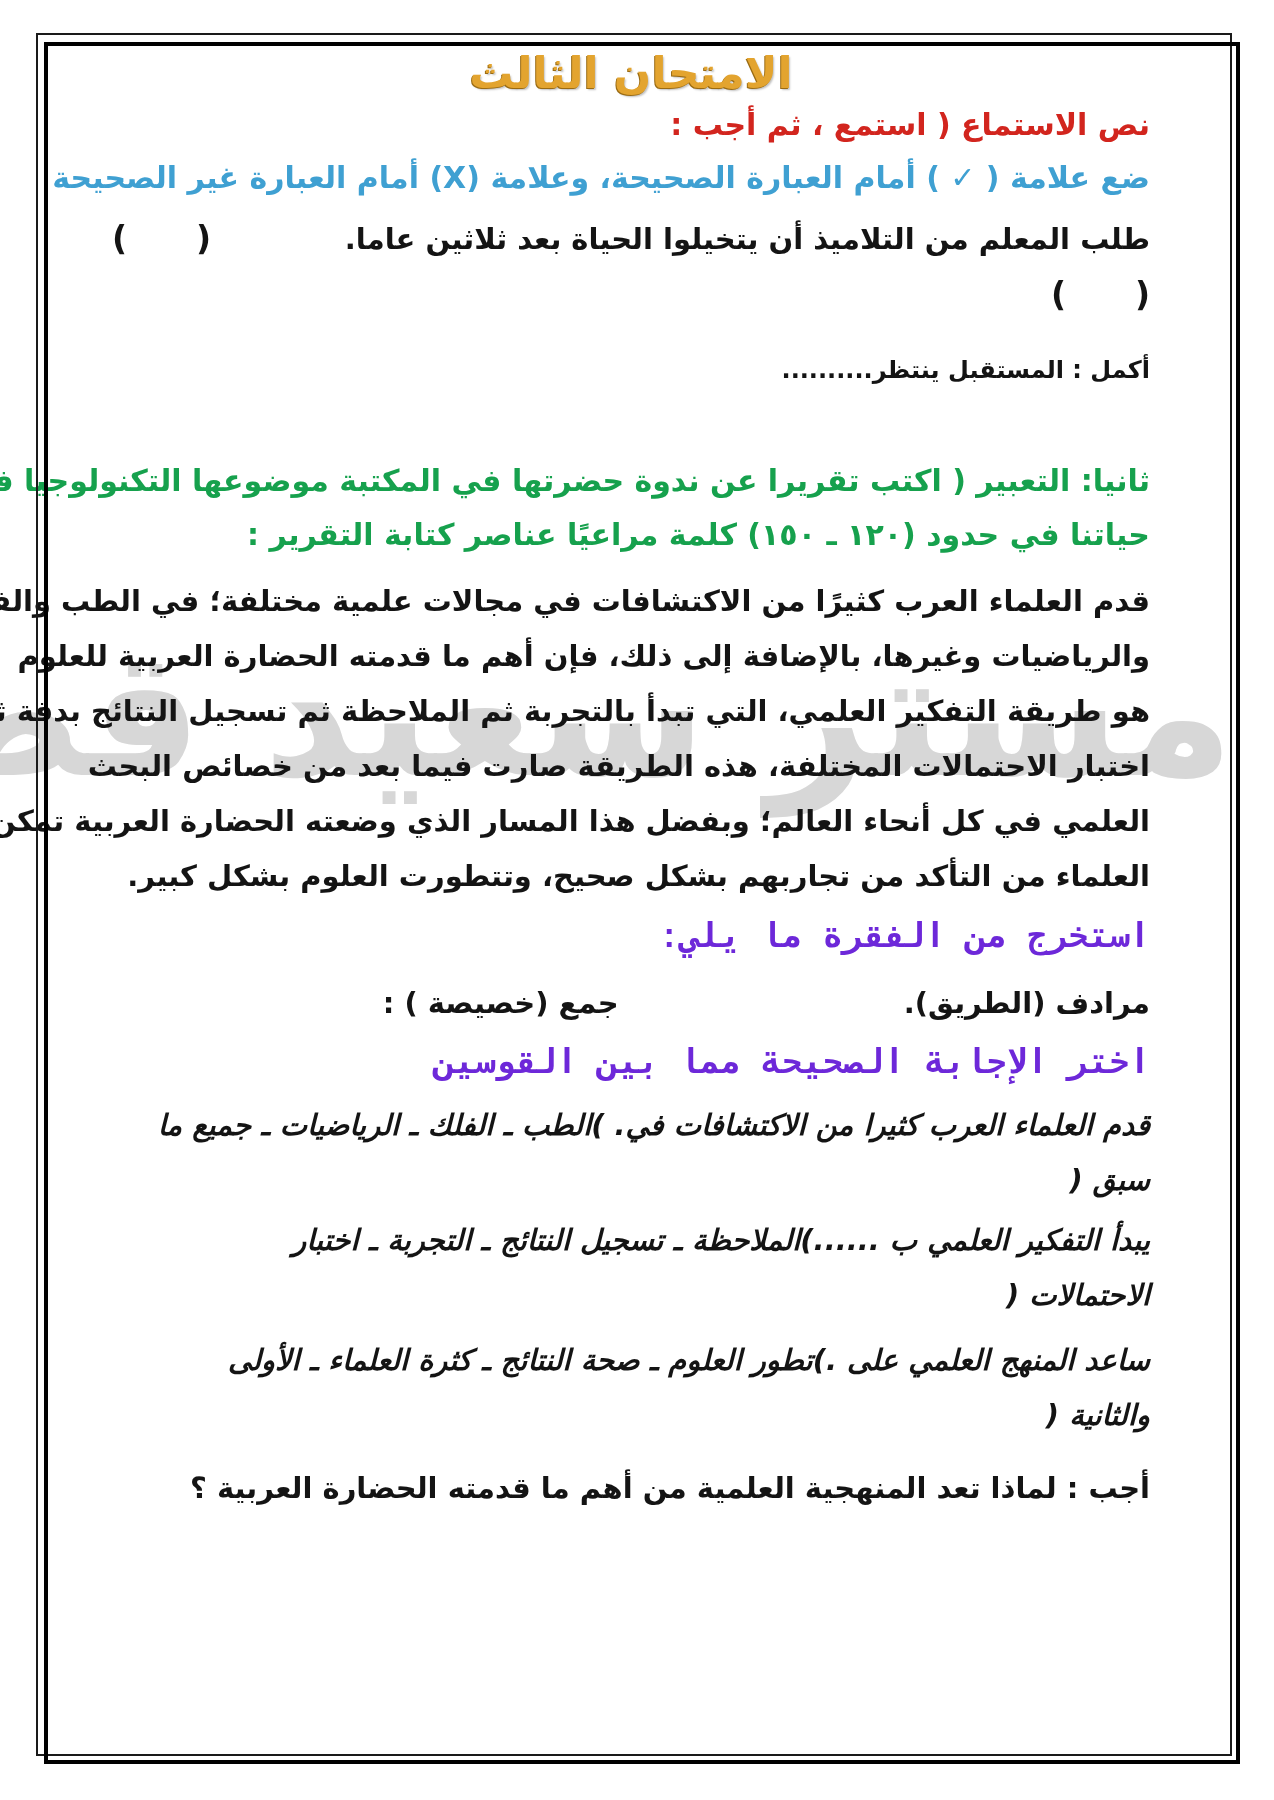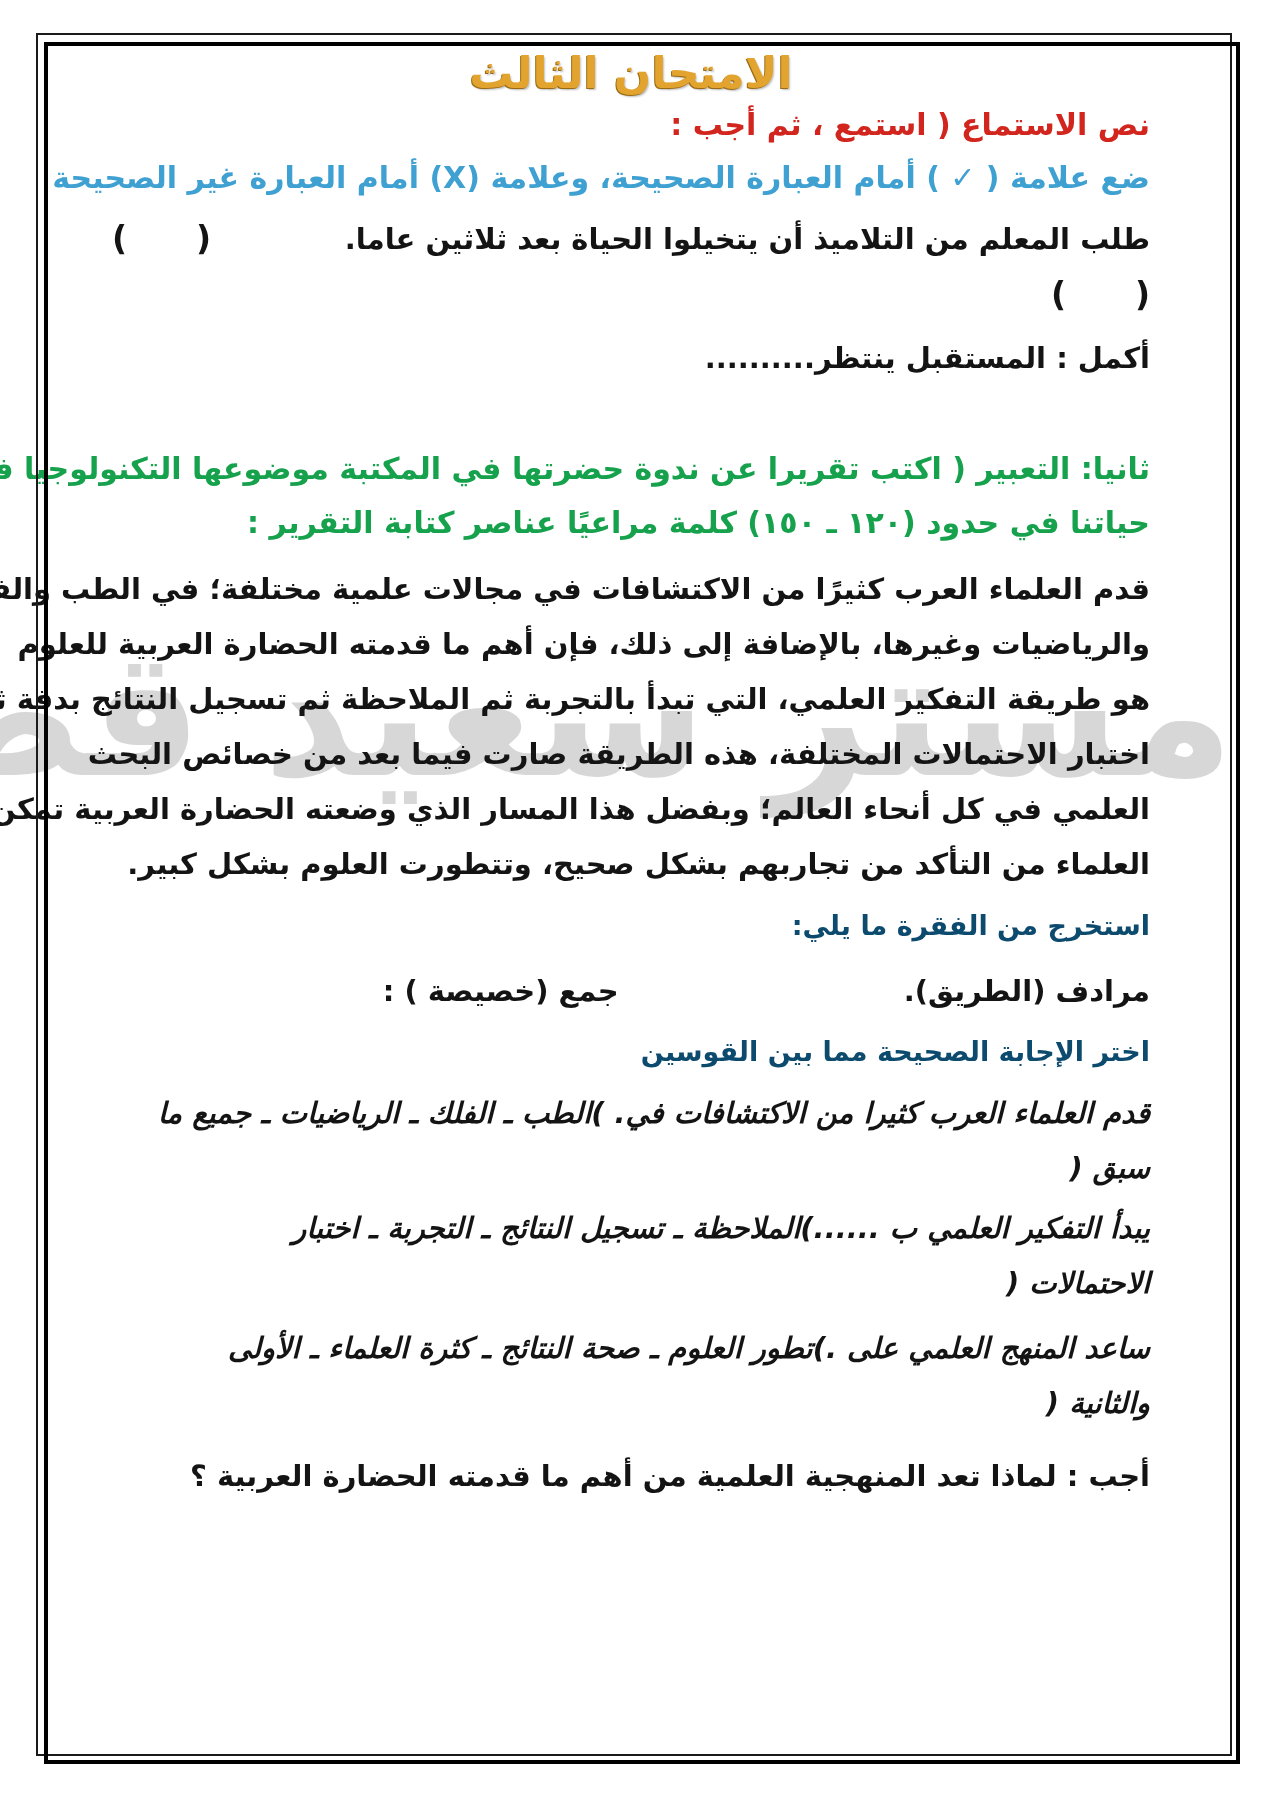--- a/index.html
+++ b/index.html
@@ -39,29 +39,29 @@
   .title{
     margin:0;padding:0;
     text-align:center;
     font-size:44px;line-height:58px;height:58px;
     color:#e3a42f;
     text-shadow:-1px 1px 0 #9a6b12, 1px 2px 2px rgba(0,0,0,0.25);
   }
   .h-red{color:#d2251e;font-size:30px;line-height:46px;}
   .h-blue{color:#3fa0d2;font-size:30px;line-height:48px;margin-top:6px;}
   .h-green{color:#16a14d;font-size:30px;line-height:54px;margin-top:60px;}
-  .h-cyan{color:#0c4a6e;font-size:27px;line-height:48px;}
+  .h-cyan{color:#6d28d9;font-size:34px;line-height:48px;font-family:Liberation Mono, monospace;}
   .stmt-row{
     display:flex;justify-content:space-between;align-items:center;
     font-size:29px;line-height:50px;height:50px;
   }
   .stmt-row.first{margin-top:12px;}
   .stmt-row.second{margin-top:6px;}
   .answer-box{white-space:pre;font-size:33px;}
-  .complete{margin-top:14px;font-size:29px;line-height:48px;}
+  .complete{margin-top:26px;font-size:24px;line-height:48px;}
   .h-red2{margin-top:70px;line-height:50px;}
   .para{margin-top:12px;}
   .para .line{font-size:29px;line-height:55px;}
   .cyan1{margin-top:10px;}
   .extract-row{
     margin-top:16px;display:flex;column-gap:285px;
     font-size:29px;line-height:50px;height:50px;
   }
   .cyan2{margin-top:12px;}
   .question{font-size:29px;font-style:italic;}

